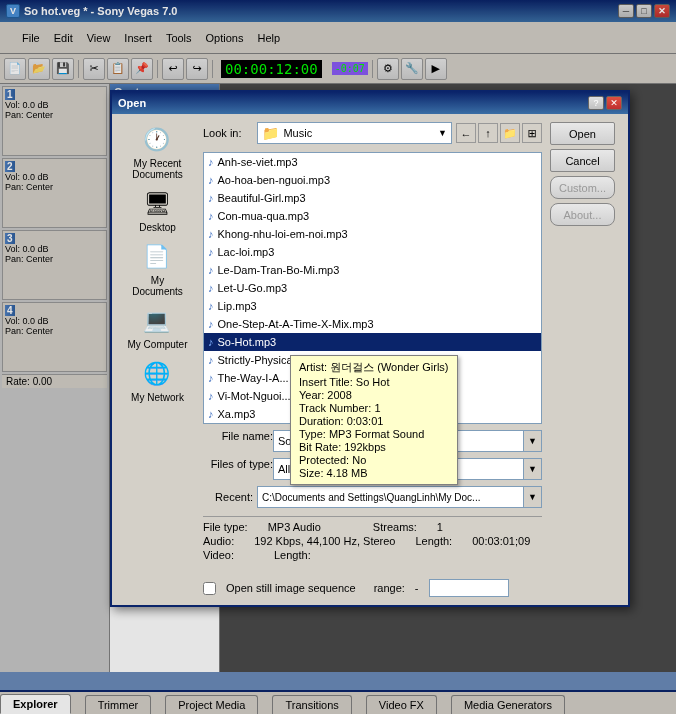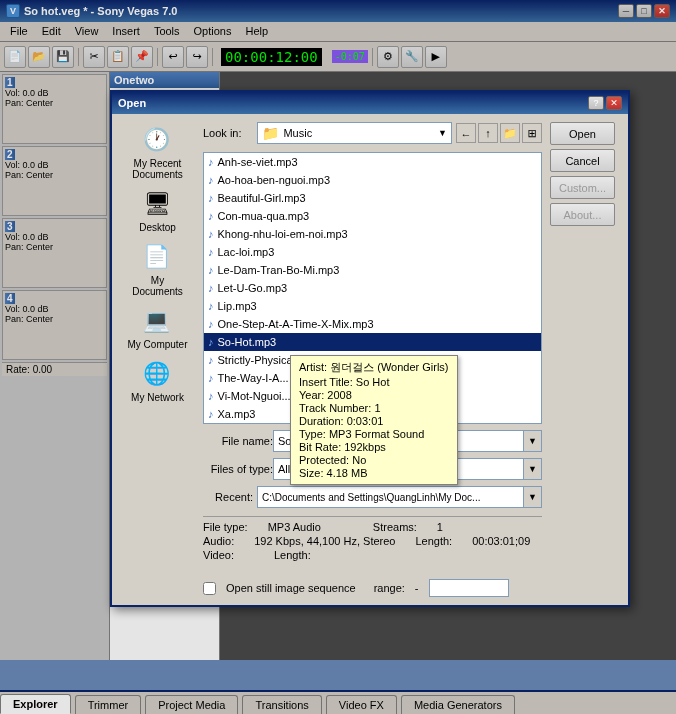--- a/index.html
+++ b/index.html
@@ -36,25 +36,25 @@
       font-size: 9px;
       display: flex; align-items: center; justify-content: center;
       color: #333;
     }
     .tb-btn.close { background: linear-gradient(to bottom, #e05040, #c03030); color: white; }
 
     
     .menu-bar {
       background: #d4d0c8;
       border-bottom: 1px solid #808080;
-      padding: 2px 4px;
+      padding: 2px 16px;
       display: flex;
       gap: 2px;
-      height: 20px;
-      align-items: flex-start;
+      height: 32px;
+      align-items: center;
     }
     .menu-item {
       padding: 1px 6px;
       cursor: pointer;
       color: #000;
       font-size: 11px;
     }
 
     
     .toolbar {
@@ -294,21 +294,21 @@
       z-index: 200;
       box-shadow: 2px 2px 4px rgba(0,0,0,0.3);
       top: 355px;
       left: 290px;
     }
     .tooltip-row { margin-bottom: 1px; }
 
     
     .form-row {
       display: flex;
-      align-items: center;
+      align-items: flex-start;
       gap: 0;
       margin-top: 2px;
     }
     .form-label { width: 70px; text-align: right; font-size: 11px; }
     .form-input {
       flex: 1;
       height: 22px;
       border: 1px solid #7f9db9;
       background: white;
       padding: 1px 4px;
@@ -335,21 +335,21 @@
     .action-btn {
       width: 65px; height: 23px;
       background: linear-gradient(to bottom, #e8e8e8, #d0d0d0);
       border: 1px solid #888;
       border-radius: 2px;
       cursor: pointer;
       font-size: 11px;
       display: flex; align-items: center; justify-content: center;
       color: #000;
     }
-    .action-btn.disabled { color: #999; cursor: default; }
+    .action-btn.disabled { color: #999; cursor: default; border-radius: 8px; }
 
     
     .file-info-section {
       border-top: 1px solid #999;
       padding-top: 4px;
       margin-top: 4px;
       font-size: 11px;
     }
     .info-row { display: flex; gap: 20px; margin-bottom: 2px; }
     .range-input {
@@ -372,21 +372,21 @@
       align-items: flex-end;
     }
     .tab-item {
       padding: 3px 12px;
       background: #d4d0c8;
       border: 1px solid #808080;
       border-bottom: none;
       border-radius: 3px 3px 0 0;
       cursor: pointer;
       font-size: 11px;
-      margin-right: 4px;
+      margin-right: 14px;
     }
     .tab-item.active {
       background: white;
       border-bottom: 1px solid white;
       font-weight: bold;
     }
 
     .recent-row {
       display: flex;
       align-items: center;

